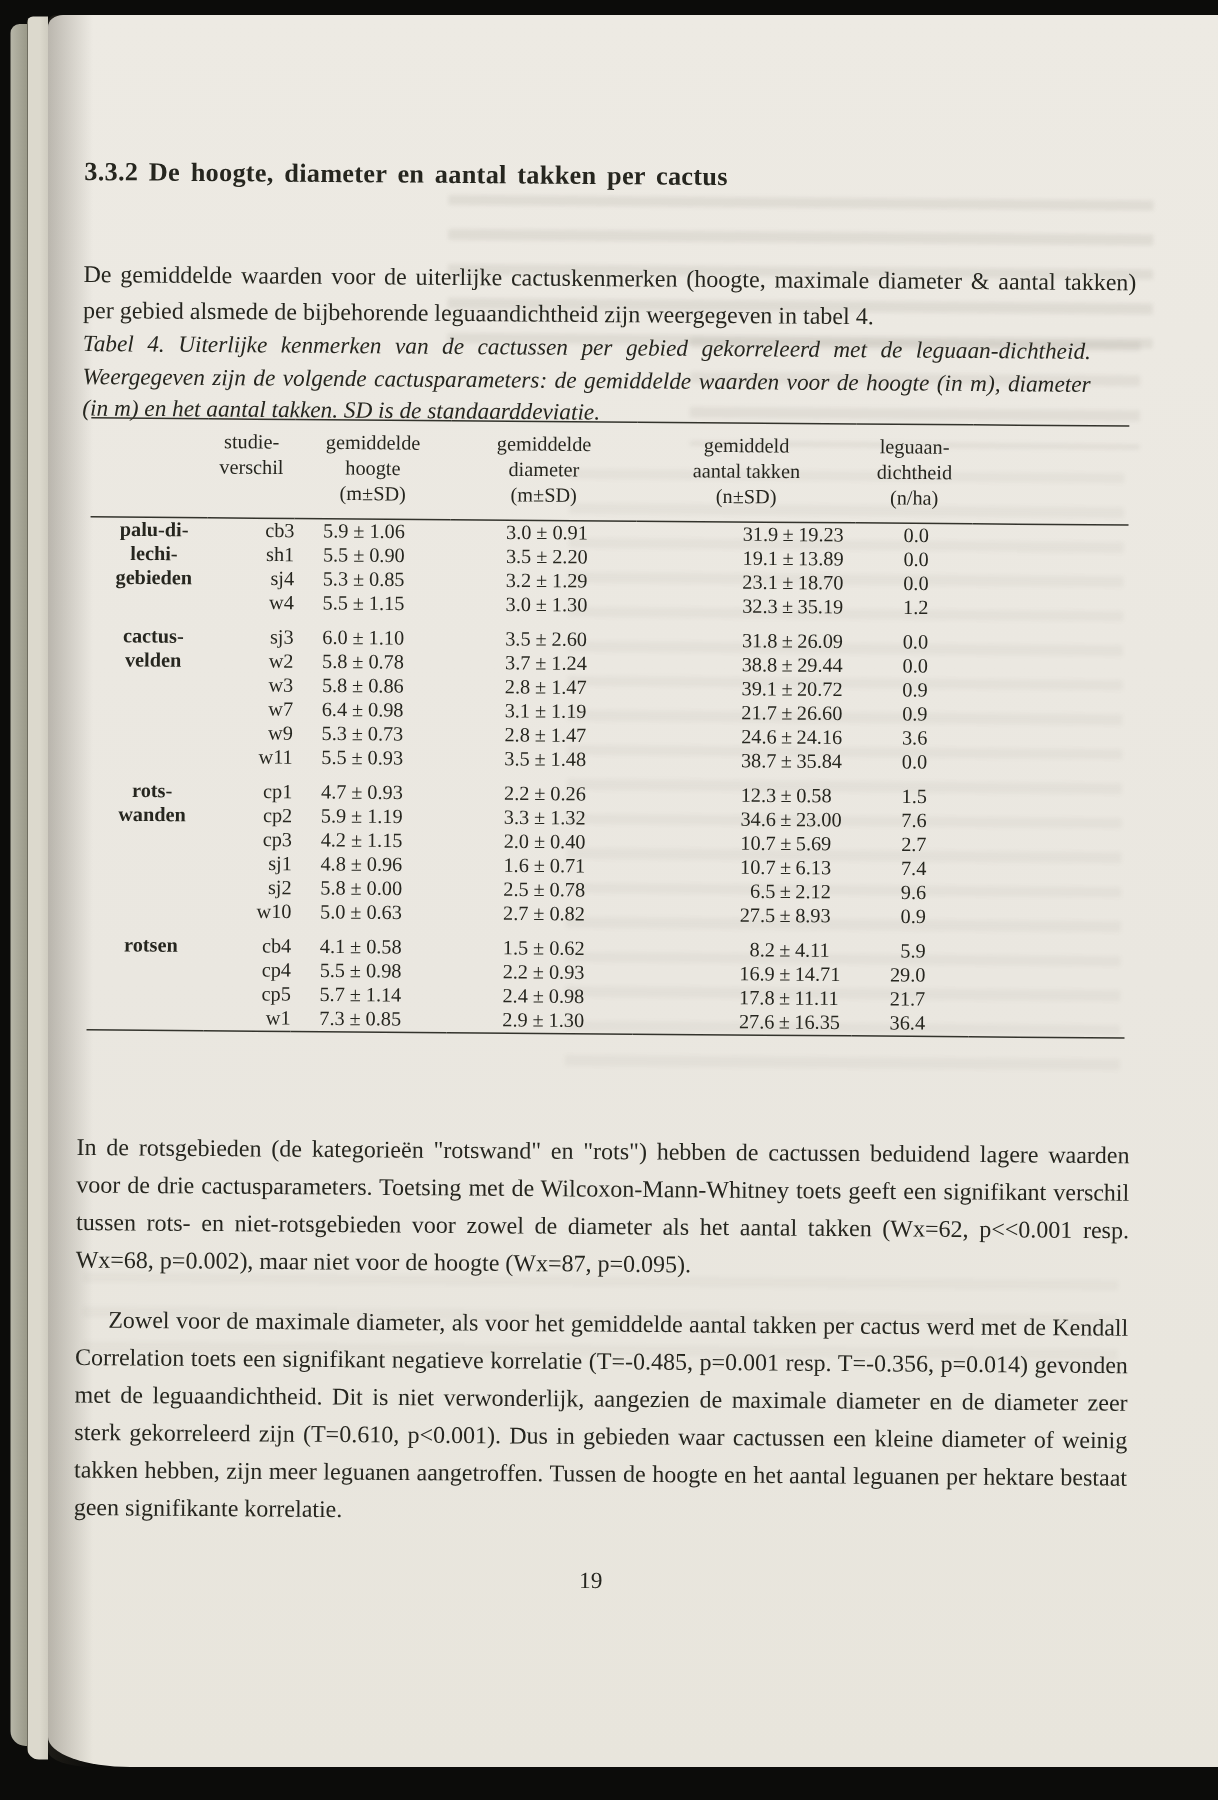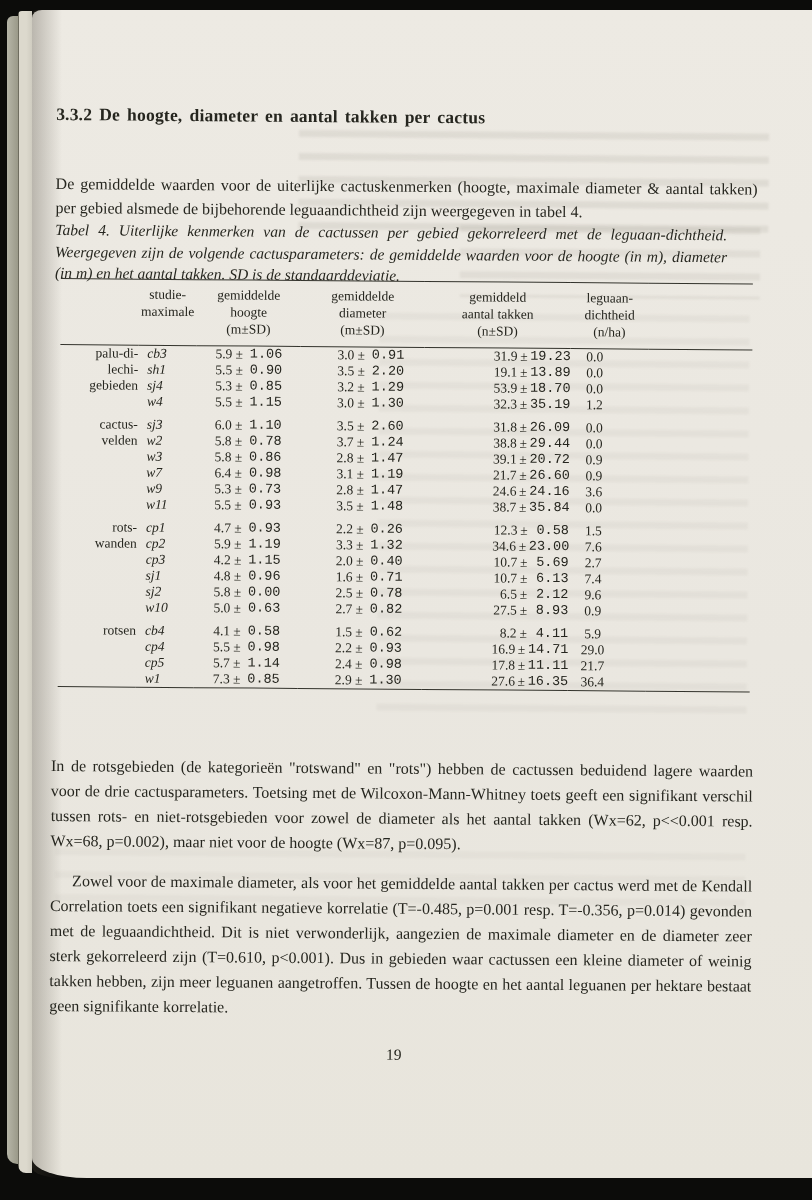--- a/index.html
+++ b/index.html
@@ -53,33 +53,33 @@
   .pageno{position:absolute;left:0px;top:1033px;width:740px;text-align:center;font-size:15.5px;}
 
   .tablewrap{position:absolute;left:31px;top:268px;width:692px;}
   table{border-collapse:collapse;table-layout:fixed;width:692px;
     border-top:1.8px solid #33332c;border-bottom:1.8px solid #33332c;}
   thead tr{border-bottom:1.8px solid #33332c;}
   th{font-weight:normal;font-size:13.5px;line-height:17px;white-space:pre-line;
     text-align:center;vertical-align:top;padding:6px 0 8px 0;}
   td{font-size:13.5px;line-height:16px;height:16px;padding:0;vertical-align:top;}
   tr.gs td{padding-top:7px;}
-  td.grp{text-align:right;padding-left:7px;white-space:pre-line;}
-  td.code{text-align:left;padding-left:9px;font-style:italic;}
+  td.grp{text-align:center;padding-left:7px;white-space:pre-line;font-weight:bold;}
+  td.code{text-align:right;padding-left:9px;}
   .val{display:flex;}
   .val span{display:inline-block;}
   .val .m{width:26px;text-align:right;}
   .val .pm{width:14px;text-align:center;}
-  .val .sd{width:36px;text-align:right;font-family:Liberation Mono, monospace;}
+  .val .sd{width:36px;text-align:left;}
   td.col-h{padding-left:10px;}
   td.col-d{padding-left:28px;}
   td.col-t{padding-left:28px;}
   td.col-t .m{width:32px;margin-left:36px;}
   td.col-t .sd{width:40px;}
-  td.dens{text-align:center;padding-right:29px;}
+  td.dens{text-align:right;padding-right:29px;}
 </style>
 </head>
 <body>
 
 <div>
   <div class="edge-strip strip1"></div>
   <div class="edge-strip strip2"></div>
   <div class="edge-strip strip-right"></div>
 
   <div class="page">
@@ -104,21 +104,21 @@
               <col style="width:104px">
             <col style="width:124px">
               <col style="width:146px">
               <col style="width:78px">
             <col style="width:104px">
           </colgroup>
           <thead>
             <tr>
                 <th></th>
                 <th>studie-
-maximale</th>
+verschil</th>
                 <th>gemiddelde
 hoogte
 (m±SD)</th>
                 <th>gemiddelde
 diameter
 (m±SD)</th>
                 <th>gemiddeld
 aantal takken
 (n±SD)</th>
                 <th>leguaan-
@@ -194,21 +194,21 @@
                 </td>
                 <td class="col-d">
                   <span class="val">
                     <span class="m">3.2</span>
                     <span class="pm">±</span>
                     <span class="sd">1.29</span>
                   </span>
                 </td>
                 <td class="col-t">
                   <span class="val">
-                    <span class="m">53.9</span>
+                    <span class="m">23.1</span>
                     <span class="pm">±</span>
                     <span class="sd">18.70</span>
                   </span>
                 </td>
                 <td class="dens">0.0</td>
                 <td></td>
               </tr>
               <tr>
                 <td class="code">w4</td>
                 <td class="col-h">

